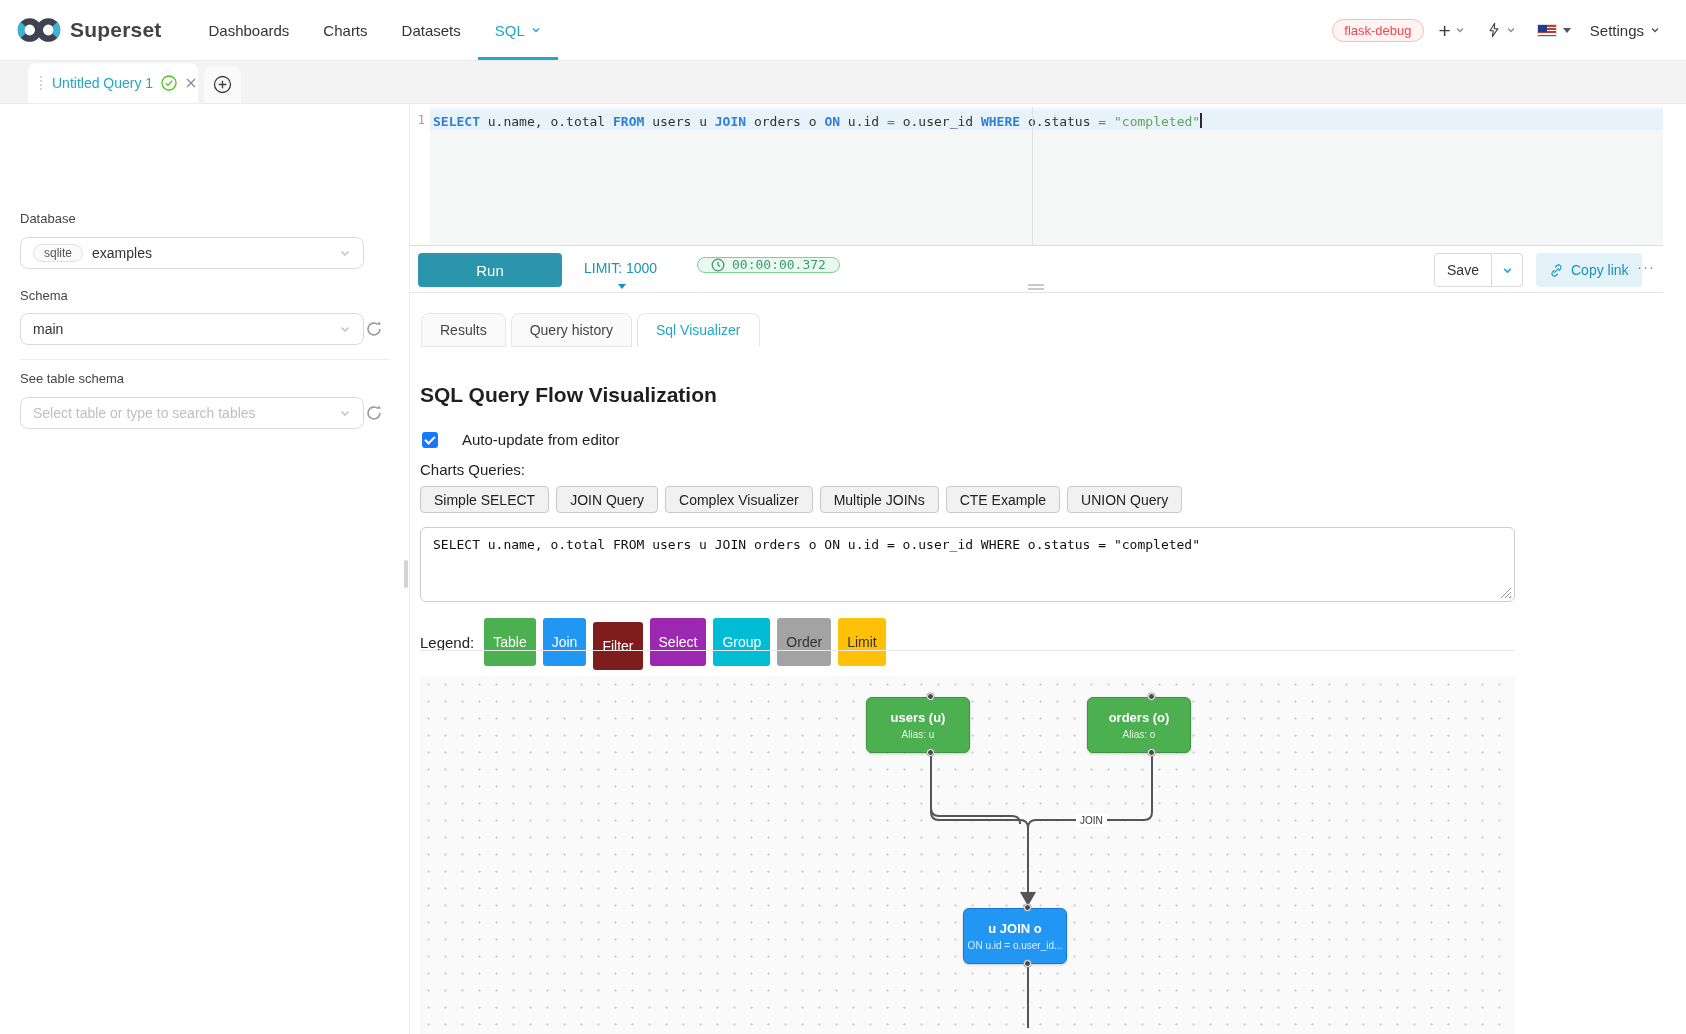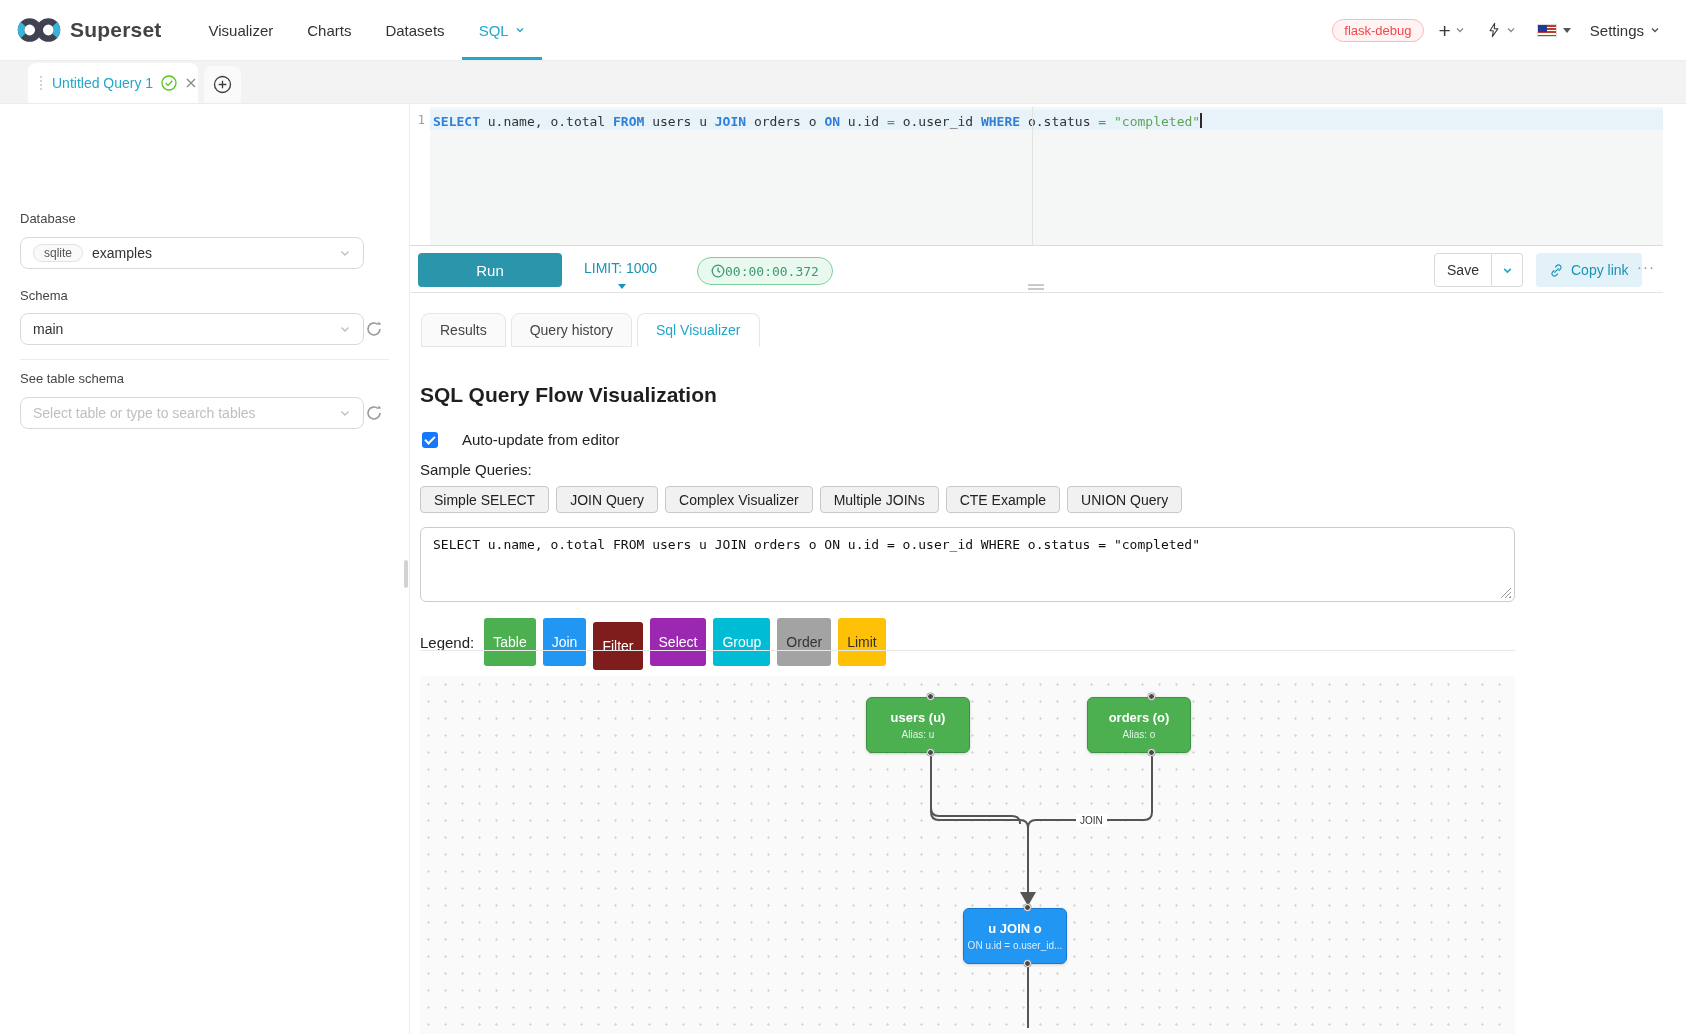--- a/index.html
+++ b/index.html
@@ -71,22 +71,22 @@
   .cursor { display:inline-block; width:1.5px; height:15px; background:#2b2b2b; vertical-align:-2px; }
   .ruler { position:absolute; left:622px; top:0; width:1px; height:100%; background:#e2e2e2; }
 
   
   .run-btn { position:absolute; left:418px; top:253px; width:144px; height:34px; background:#2a95ab;
     border:none; border-radius:4px; color:#fff; font-size:15px; font-family:inherit; cursor:pointer; }
   .limit { position:absolute; left:584px; top:260px; display:flex; align-items:center; gap:8px;
     color:#1a93b5; font-size:14px; cursor:pointer;flex-direction:column; }
   .limit b { font-weight:400; }
   .limit .caret-solid { border-top-color:#1a93b5; }
-  .timer { position:absolute; left:697px; top:257px; height:28px; border:1px solid #7fcf9b;
-    background:#eaf9f0; border-radius:14px; display:flex; align-items:center; padding:0 13px;
+  .timer { position:absolute; left:697px; top:257px; height:16px; border:1px solid #7fcf9b;
+    background:#eaf9f0; border-radius:14px; display:flex; align-items:flex-end; gap:7px; padding:0 13px;
     color:#3d9970; font-family:"DejaVu Sans Mono", monospace; font-size:13px; }
   .save-group { position:absolute; left:1434px; top:253px; display:flex; }
   .save-main { width:58px; height:34px; background:#fff; border:1px solid #d9d9d9;
     border-radius:4px 0 0 4px; font-size:14px; color:#333; font-family:inherit; cursor:pointer; }
   .save-chev { width:31px; height:34px; background:#fff; border:1px solid #d9d9d9; border-left:none;
     border-radius:0 4px 4px 0; display:flex; align-items:center; justify-content:center; cursor:pointer; }
   .copylink { position:absolute; left:1536px; top:253px; height:34px; background:#e2f2f8; border:none;
     border-radius:4px; color:#1a93b5; font-size:14px; font-family:inherit; display:flex; align-items:center;
     gap:7px; padding:0 13px; cursor:pointer; }
   .more-dots { position:absolute; left:1637px; top:258px; color:#8c8c8c; font-size:15px;
@@ -144,21 +144,21 @@
       <svg width="46" height="30" viewBox="0 0 64 40">
         <circle cx="19" cy="20" r="12" fill="none" stroke="#404251" stroke-width="9"></circle>
         <circle cx="45" cy="20" r="12" fill="none" stroke="#404251" stroke-width="9"></circle>
         <path d="M10 28 A12 12 0 0 1 10 12" fill="none" stroke="#36b5d8" stroke-width="9" stroke-linecap="butt"></path>
         <path d="M54 12 A12 12 0 0 1 54 28" fill="none" stroke="#36b5d8" stroke-width="9"></path>
       </svg>
       <span class="brand-name">Superset</span>
     </div>
     <div class="nav-links">
       <div class="nav-item">
-          <span>Visualizer</span>
+          <span>Dashboards</span>
         </div>
       <div class="nav-item">
           <span>Charts</span>
         </div>
       <div class="nav-item">
           <span>Datasets</span>
         </div>
       <div class="nav-item active">
         <span>SQL</span>
         <svg class="chev" viewBox="0 0 10 10">
@@ -303,21 +303,21 @@
     <div class="rtab">Results</div>
     <div class="rtab">Query history</div>
     <div class="rtab active">Sql Visualizer</div>
   </div>
 
   <div class="viz-title">SQL Query Flow Visualization</div>
   <div class="auto-row">
     <span class="checkbox"></span>
     <span>Auto-update from editor</span>
   </div>
-  <div class="samples-label">Sample Queries:</div>
+  <div class="samples-label">Charts Queries:</div>
   <div class="samples">
     <button class="sample-btn">Simple SELECT</button>
     <button class="sample-btn">JOIN Query</button>
     <button class="sample-btn">Complex Visualizer</button>
     <button class="sample-btn">Multiple JOINs</button>
     <button class="sample-btn">CTE Example</button>
     <button class="sample-btn">UNION Query</button>
   </div>
   <textarea class="query-box" spellcheck="false" style="">SELECT u.name, o.total FROM users u JOIN orders o ON u.id = o.user_id WHERE o.status = "completed"</textarea>
   <div class="resize-corner"></div>

